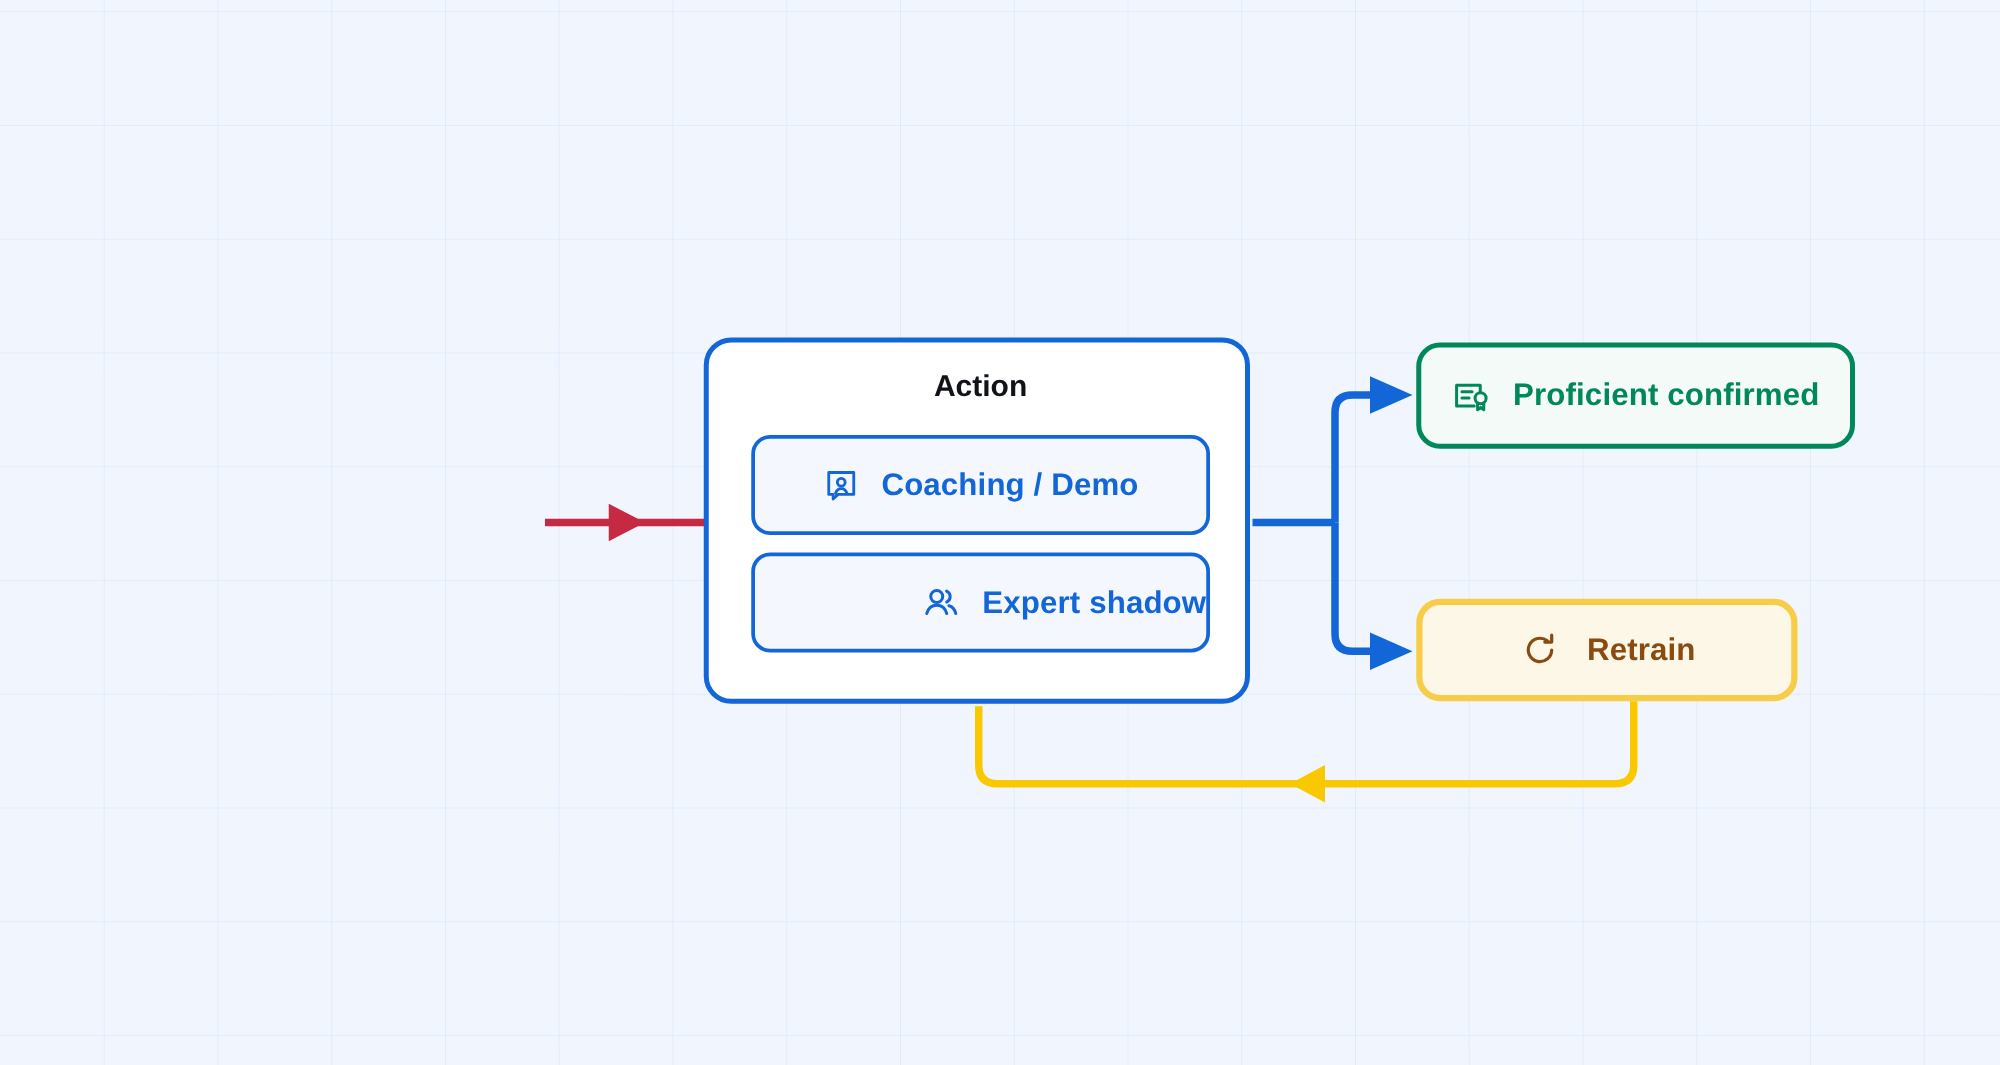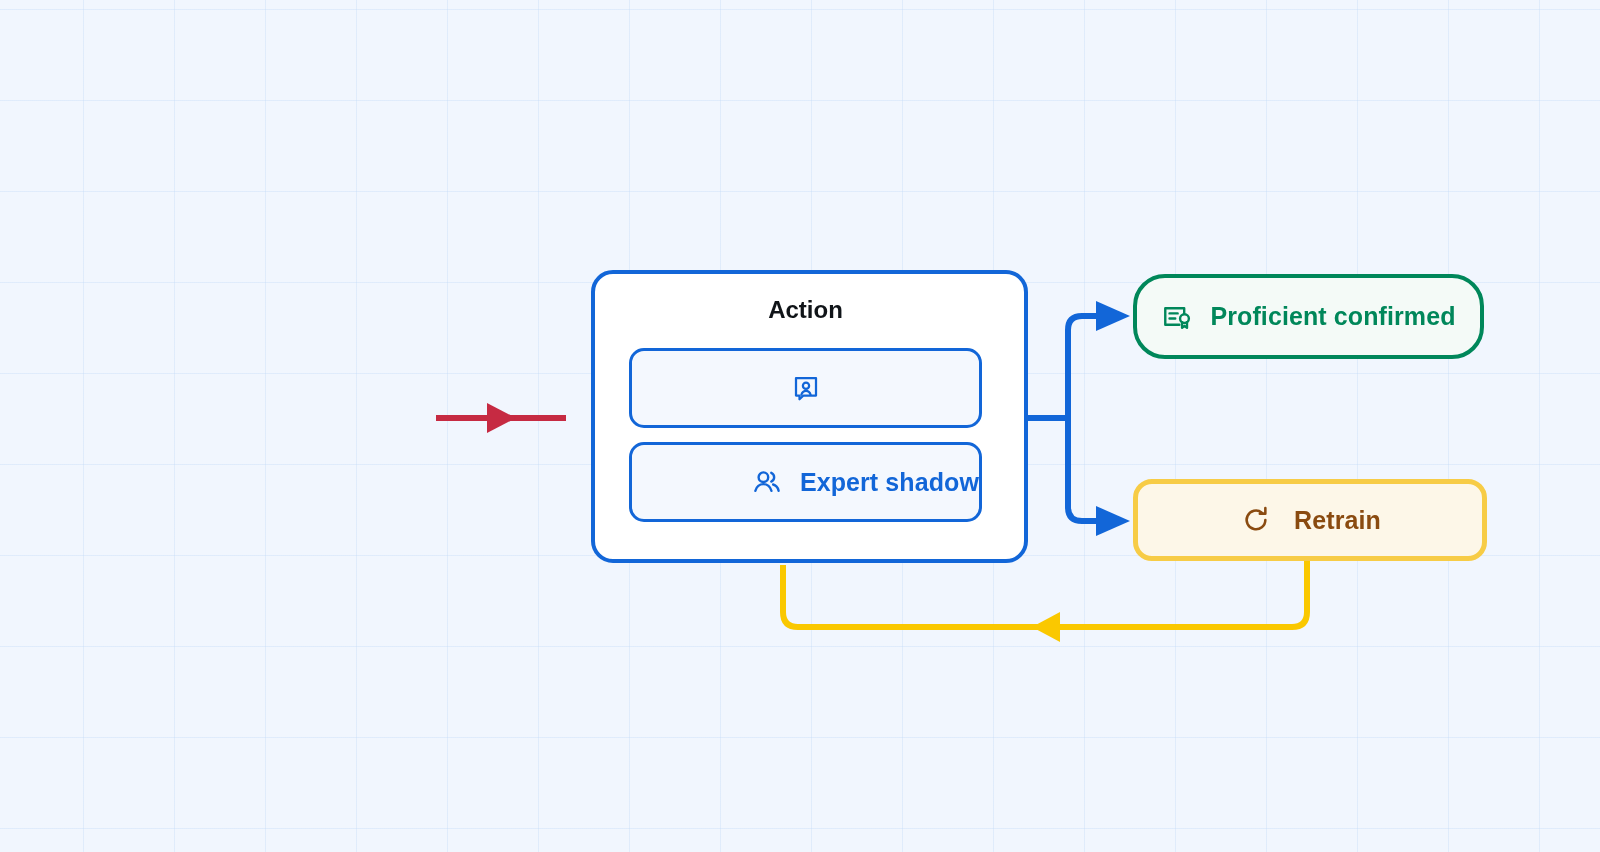--- a/index.html
+++ b/index.html
@@ -54,29 +54,29 @@
     width: 354px; height: 92px;
     border-width: 4px;
     border-color: #c62a42;
     background: #fdf4f5;
     border-radius: 19px;
   }
   #node-skill-gap .node-label { color: #c62a42; }
 
   
   #node-action {
-    left: 591px; top: 270px;
+    left: 563px; top: 270px;
     width: 437px; height: 293px;
     border-width: 4px;
     border-color: #1266d8;
     background: #ffffff;
     border-radius: 22px;
     flex-direction: column;
     justify-content: flex-start;
-    padding: 22px 42px 26px 34px;
+    padding: 22px 28px 26px 34px;
   }
   #action-title {
     font-size: 24px;
     font-weight: 700;
     color: #101418;
     margin: 0 0 24px 0;
     text-align: center;
     width: 100%;
   }
   .sub-item {
@@ -93,28 +93,28 @@
   .sub-item:last-child { margin-bottom: 0; justify-content: flex-end; }
   .sub-item .node-label { color: #1266d8; font-size: 25px; }
 
   
   #node-proficient {
     left: 1133px; top: 274px;
     width: 351px; height: 85px;
     border-width: 4px;
     border-color: #00875a;
     background: #f4faf7;
-    border-radius: 32px;
+    border-radius: 19px;
   }
   #node-proficient .node-label { color: #00875a; }
 
   
   #node-retrain {
     left: 1133px; top: 479px;
-    width: 354px; height: 82px;
+    width: 305px; height: 82px;
     border-width: 5px;
     border-color: #f7cc46;
     background: #fdf7e8;
     border-radius: 19px;
   }
   #node-retrain .node-label { color: #8a4b10; }
   #node-retrain .node-inner { gap: 21px; }
 </style>
 </head>
 <body>
@@ -154,20 +154,21 @@
 
     <div class="sub-item">
       <div class="node-inner">
         <span class="ico">
           <svg width="30" height="30" viewBox="0 0 24 24" fill="none" stroke="#1266d8" stroke-width="1.8" stroke-linecap="round" stroke-linejoin="round">
             <path d="M4 4 h16 v14 h-10 l-3.2 3 v-3 H4 Z"></path>
             <circle cx="12" cy="10.2" r="2.5"></circle>
             <path d="M8.3 17.4 c0.7-2.2 2-3.1 3.7-3.1 s3 0.9 3.7 3.1"></path>
           </svg>
         </span>
+        <span class="node-label">Coaching / Demo</span>
       </div>
     </div>
 
     <div class="sub-item">
       <div class="node-inner">
         <span class="ico">
           <svg width="32" height="32" viewBox="0 0 24 24" fill="none" stroke="#1266d8" stroke-width="1.8" stroke-linecap="round" stroke-linejoin="round">
             <circle cx="9.3" cy="8.4" r="3.6"></circle>
             <path d="M3.3 18.6 c0.9-3.3 3.2-5 6-5 s5.1 1.7 6 5"></path>
             <path d="M15.2 5.1 a3.6 3.6 0 0 1 0 6.6"></path>

